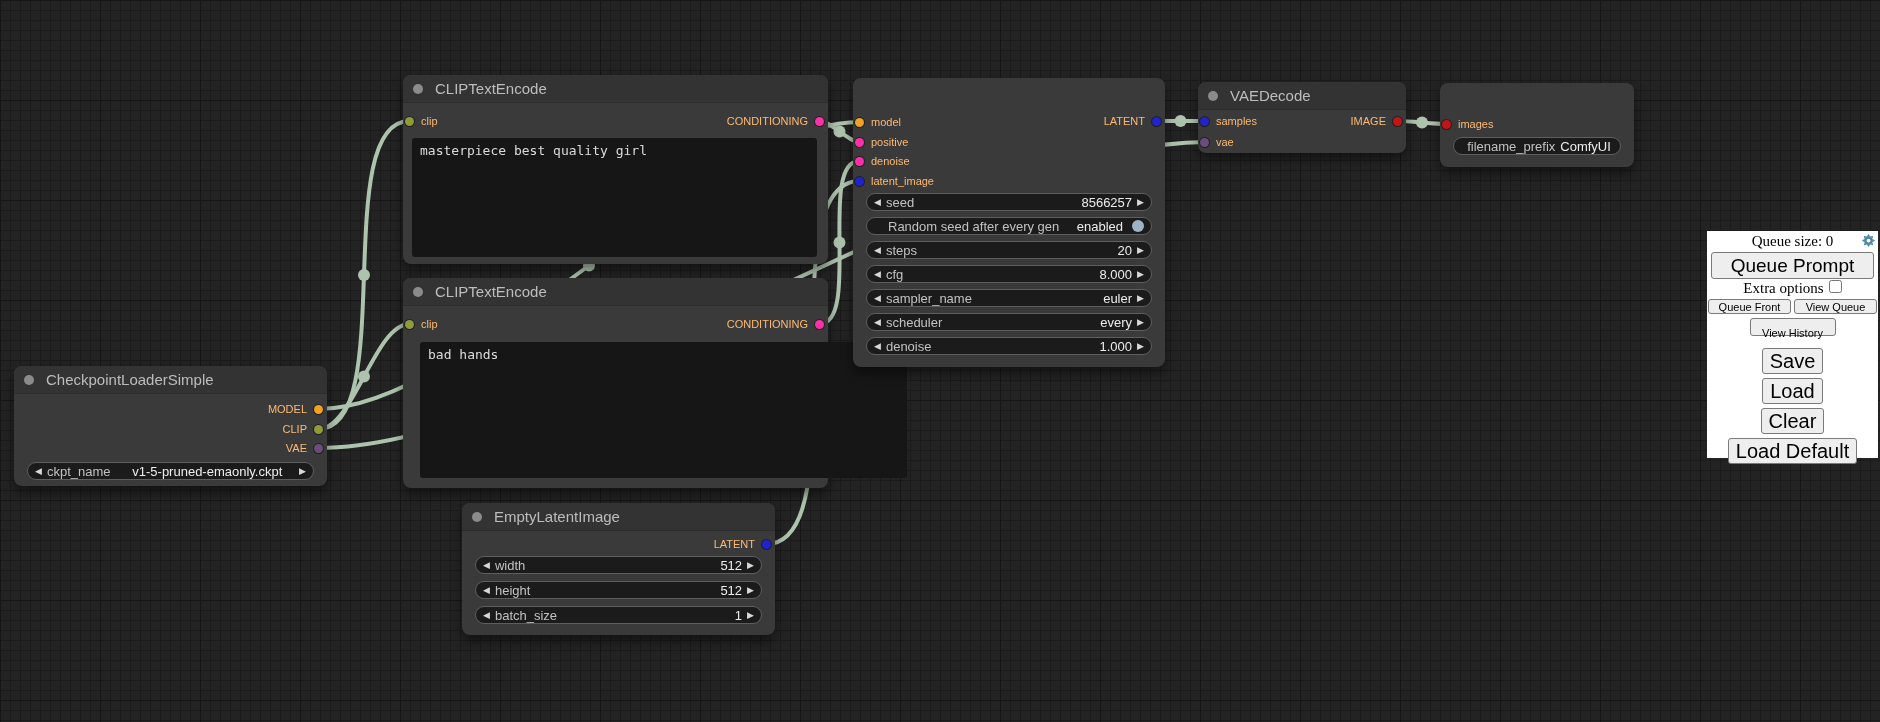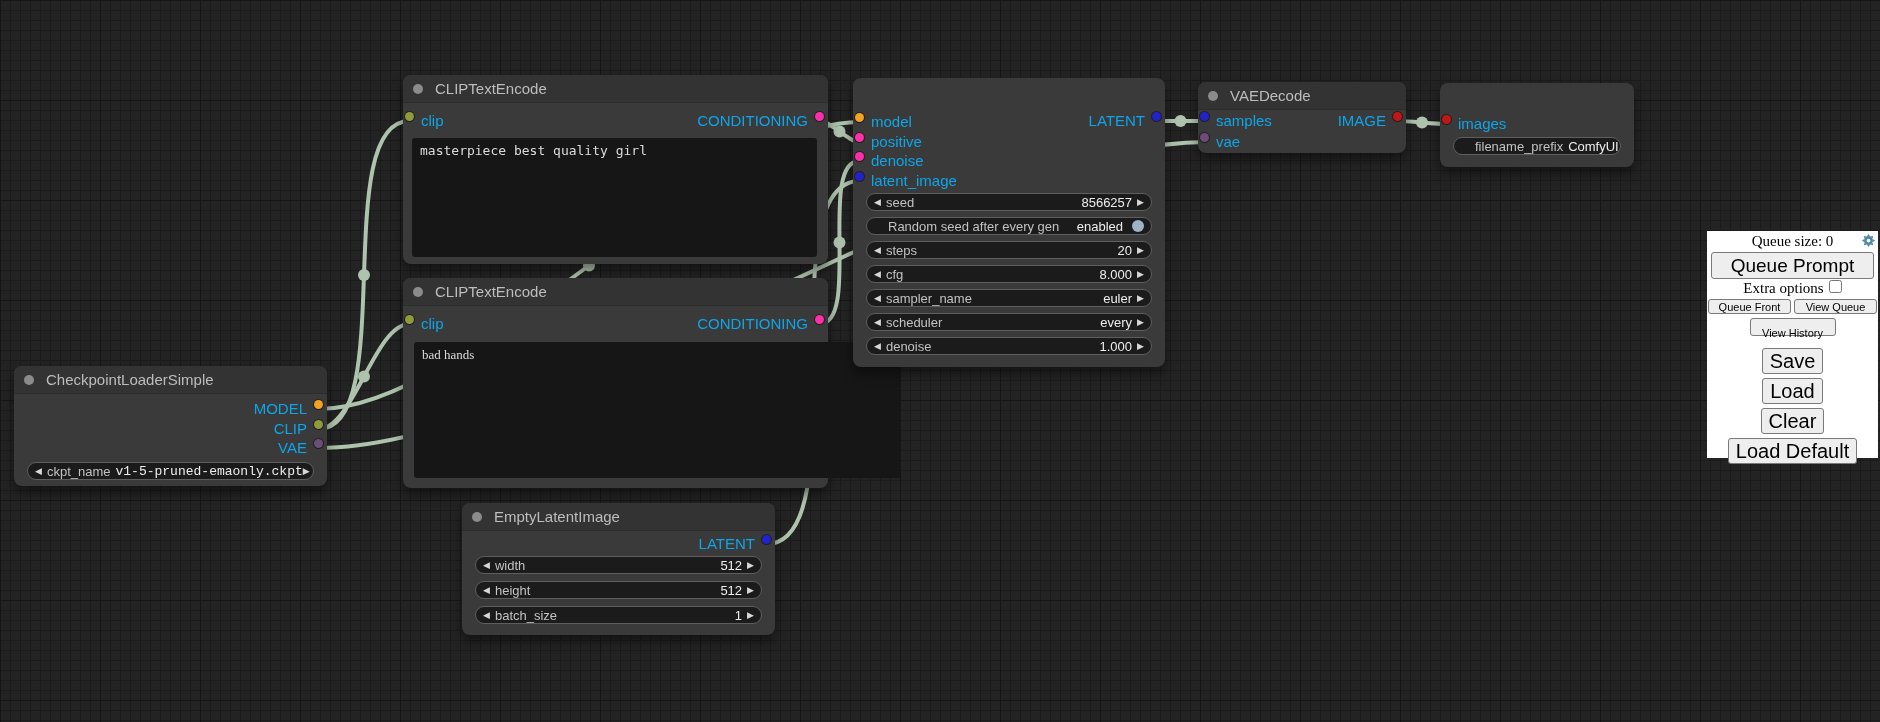--- a/index.html
+++ b/index.html
@@ -19,34 +19,34 @@
     position:absolute;z-index:2;background:#3a3a3a;border-radius:8px;
     box-shadow:0 6px 12px rgba(0,0,0,.45);
   }
   .ntitle{
     position:absolute;top:0;left:0;right:0;height:28px;background:#333333;
     border-radius:8px 8px 0 0;display:flex;align-items:center;
     border-bottom:1px solid #2d2d2d;box-sizing:border-box;
   }
   .tdot{width:10px;height:10px;border-radius:50%;background:#8b8b8b;margin:0 12px 0 10px;flex:none;}
   .ttext{color:#bdbdbd;font-size:15px;white-space:nowrap;}
-  .slot{position:absolute;height:18px;display:flex;align-items:flex-start;font-size:15px;color:#0ea5e9;}
+  .slot{position:absolute;height:18px;display:flex;align-items:center;font-size:11px;color:#fdba74;}
   .slot.in{left:2px;}
   .slot.out{right:4px;justify-content:flex-end;}
   .sdot{width:9px;height:9px;border-radius:50%;flex:none;box-shadow:0 0 0 1px rgba(0,0,0,.45);}
   .slot.in .slabel{margin-left:7px;}
   .slot.out .slabel{margin-right:7px;}
   .widget{
     position:absolute;height:18px;background:#1b1b1b;border:1px solid #5e5e5e;
     border-radius:10px;display:flex;align-items:center;font-size:13px;
-    padding:4px 7px;box-sizing:border-box;white-space:nowrap;
+    padding:4px 7px;box-sizing:border-box;white-space:nowrap;justify-content:center;
   }
   .wlabel{color:#c2c2c2;margin:0 5px;}
   .wvalue{color:#ededed;margin-left:auto;margin-right:5px;}
-  .widget.vcenter .wvalue{margin:0 auto;font-family:Liberation Mono, monospace;}
+  .widget.vcenter .wvalue{margin:0 auto;}
   .warrow{color:#d8d8d8;font-size:9px;line-height:1;flex:none;}
   .wtogdot{width:12px;height:12px;border-radius:50%;background:#9fb3c7;margin-left:4px;flex:none;}
   .widget.toggle .wlabel{margin-left:14px;}
   .ntext{
     position:absolute;background:#161616;border:none;border-radius:3px;color:#dcdcdc;
     font-family:"DejaVu Sans Mono",monospace;font-size:13px;padding:5px 8px;
     resize:none;box-sizing:border-box;outline:none;overflow:hidden;
   }
   
   .menu{
@@ -140,21 +140,21 @@
     <span class="ttext">CLIPTextEncode</span>
   </div>
   <div class="slot in" style="top:37px;">
     <span class="sdot" style="background-color: rgb(143, 155, 58);"></span>
     <span class="slabel">clip</span>
   </div>
   <div class="slot out" style="top:37px;">
     <span class="slabel">CONDITIONING</span>
     <span class="sdot" style="background-color: rgb(255, 47, 169);"></span>
   </div>
-  <textarea class="ntext" style="left: 11px; top: 64px; width: 487px; height: 136px; font-family: Liberation Serif, serif;" spellcheck="false">bad hands</textarea>
+  <textarea class="ntext" style="left: 17px; top: 64px; width: 487px; height: 136px;" spellcheck="false">bad hands</textarea>
 </div>
 
 <div class="node" style="left:462px;top:503px;width:313px;height:132px;">
   <div class="ntitle">
     <span class="tdot"></span>
     <span class="ttext">EmptyLatentImage</span>
   </div>
   <div class="slot out" style="top:32px;">
     <span class="slabel">LATENT</span>
     <span class="sdot" style="background-color: rgb(34, 34, 204);"></span>

